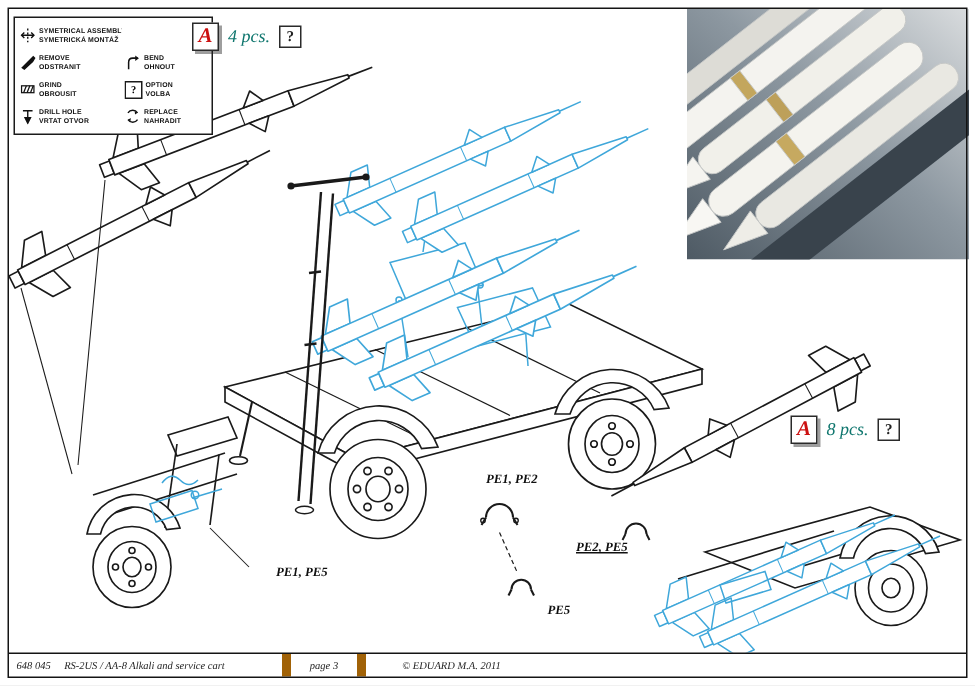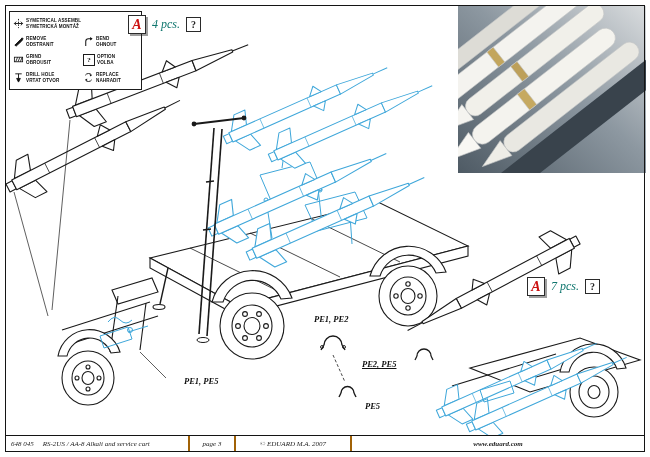--- a/index.html
+++ b/index.html
@@ -37,21 +37,21 @@
   .photo svg{width:100%;height:100%;display:block;}
 
   
   .pe-label{position:absolute;font:bold italic 8.5px "Liberation Serif",serif;color:#101010;
             white-space:nowrap;}
 
   
   .footer{position:absolute;left:6px;right:6px;bottom:6px;height:15px;background:#fff;
           border-top:1.2px solid #141414;display:flex;align-items:stretch;
           font:italic 7px "Liberation Serif",serif;color:#1d1d1d;}
-  .fcell{display:flex;align-items:center;padding:0 5px;border-right:2px solid #a16207;
+  .fcell{display:flex;align-items:center;padding:0 5px;border-right:6px solid #a16207;
          white-space:nowrap;overflow:hidden;}
   .fcell:last-child{border-right:none;}
   .fc-main{flex:0 0 172px;gap:9px;}
   .fc-page{flex:0 0 34px;justify-content:center;}
   .fc-copy{flex:0 0 104px;justify-content:center;}
   .fc-web{flex:1;justify-content:center;font-weight:bold;}
   .fc-origin{flex:0 0 140px;justify-content:flex-end;}
 </style>
 </head>
 <body>
@@ -335,33 +335,32 @@
       <span>A</span>
     </span>
     <span class="qty">4 pcs.</span>
     <span class="opt-box">?</span>
   </div>
 
   <div class="marker" style="left:527px;top:277px;">
     <span class="letter-box">
       <span>A</span>
     </span>
-    <span class="qty">7 pcs.</span>
+    <span class="qty">8 pcs.</span>
     <span class="opt-box">?</span>
   </div>
 
-  <div class="pe-label" style="left:314px;top:314px;">PE1, PE2</div>
+  <div class="pe-label" style="left:324px;top:314px;">PE1, PE2</div>
   <div class="pe-label" style="left:184px;top:376px;">PE1, PE5</div>
-  <div class="pe-label" style="left:362px;top:359px;text-decoration:underline;">PE2, PE5</div>
+  <div class="pe-label" style="left:384px;top:359px;text-decoration:underline;">PE2, PE5</div>
   <div class="pe-label" style="left:341px;top:401px;margin-left:24px;">PE5</div>
 
   <div class="footer">
     <div class="fcell fc-main">
       <span>648 045</span>
       <span>RS-2US / AA-8 Alkali and service cart</span>
     </div>
     <div class="fcell fc-page">page 3</div>
-    <div class="fcell fc-copy">© EDUARD  M.A. 2007</div>
-    <div class="fcell fc-web">www.eduard.com</div>
+    <div class="fcell fc-copy">© EDUARD  M.A. 2011</div>
   </div>
 
   <div class="frame"></div>
 </div>
 
 </body></html>

